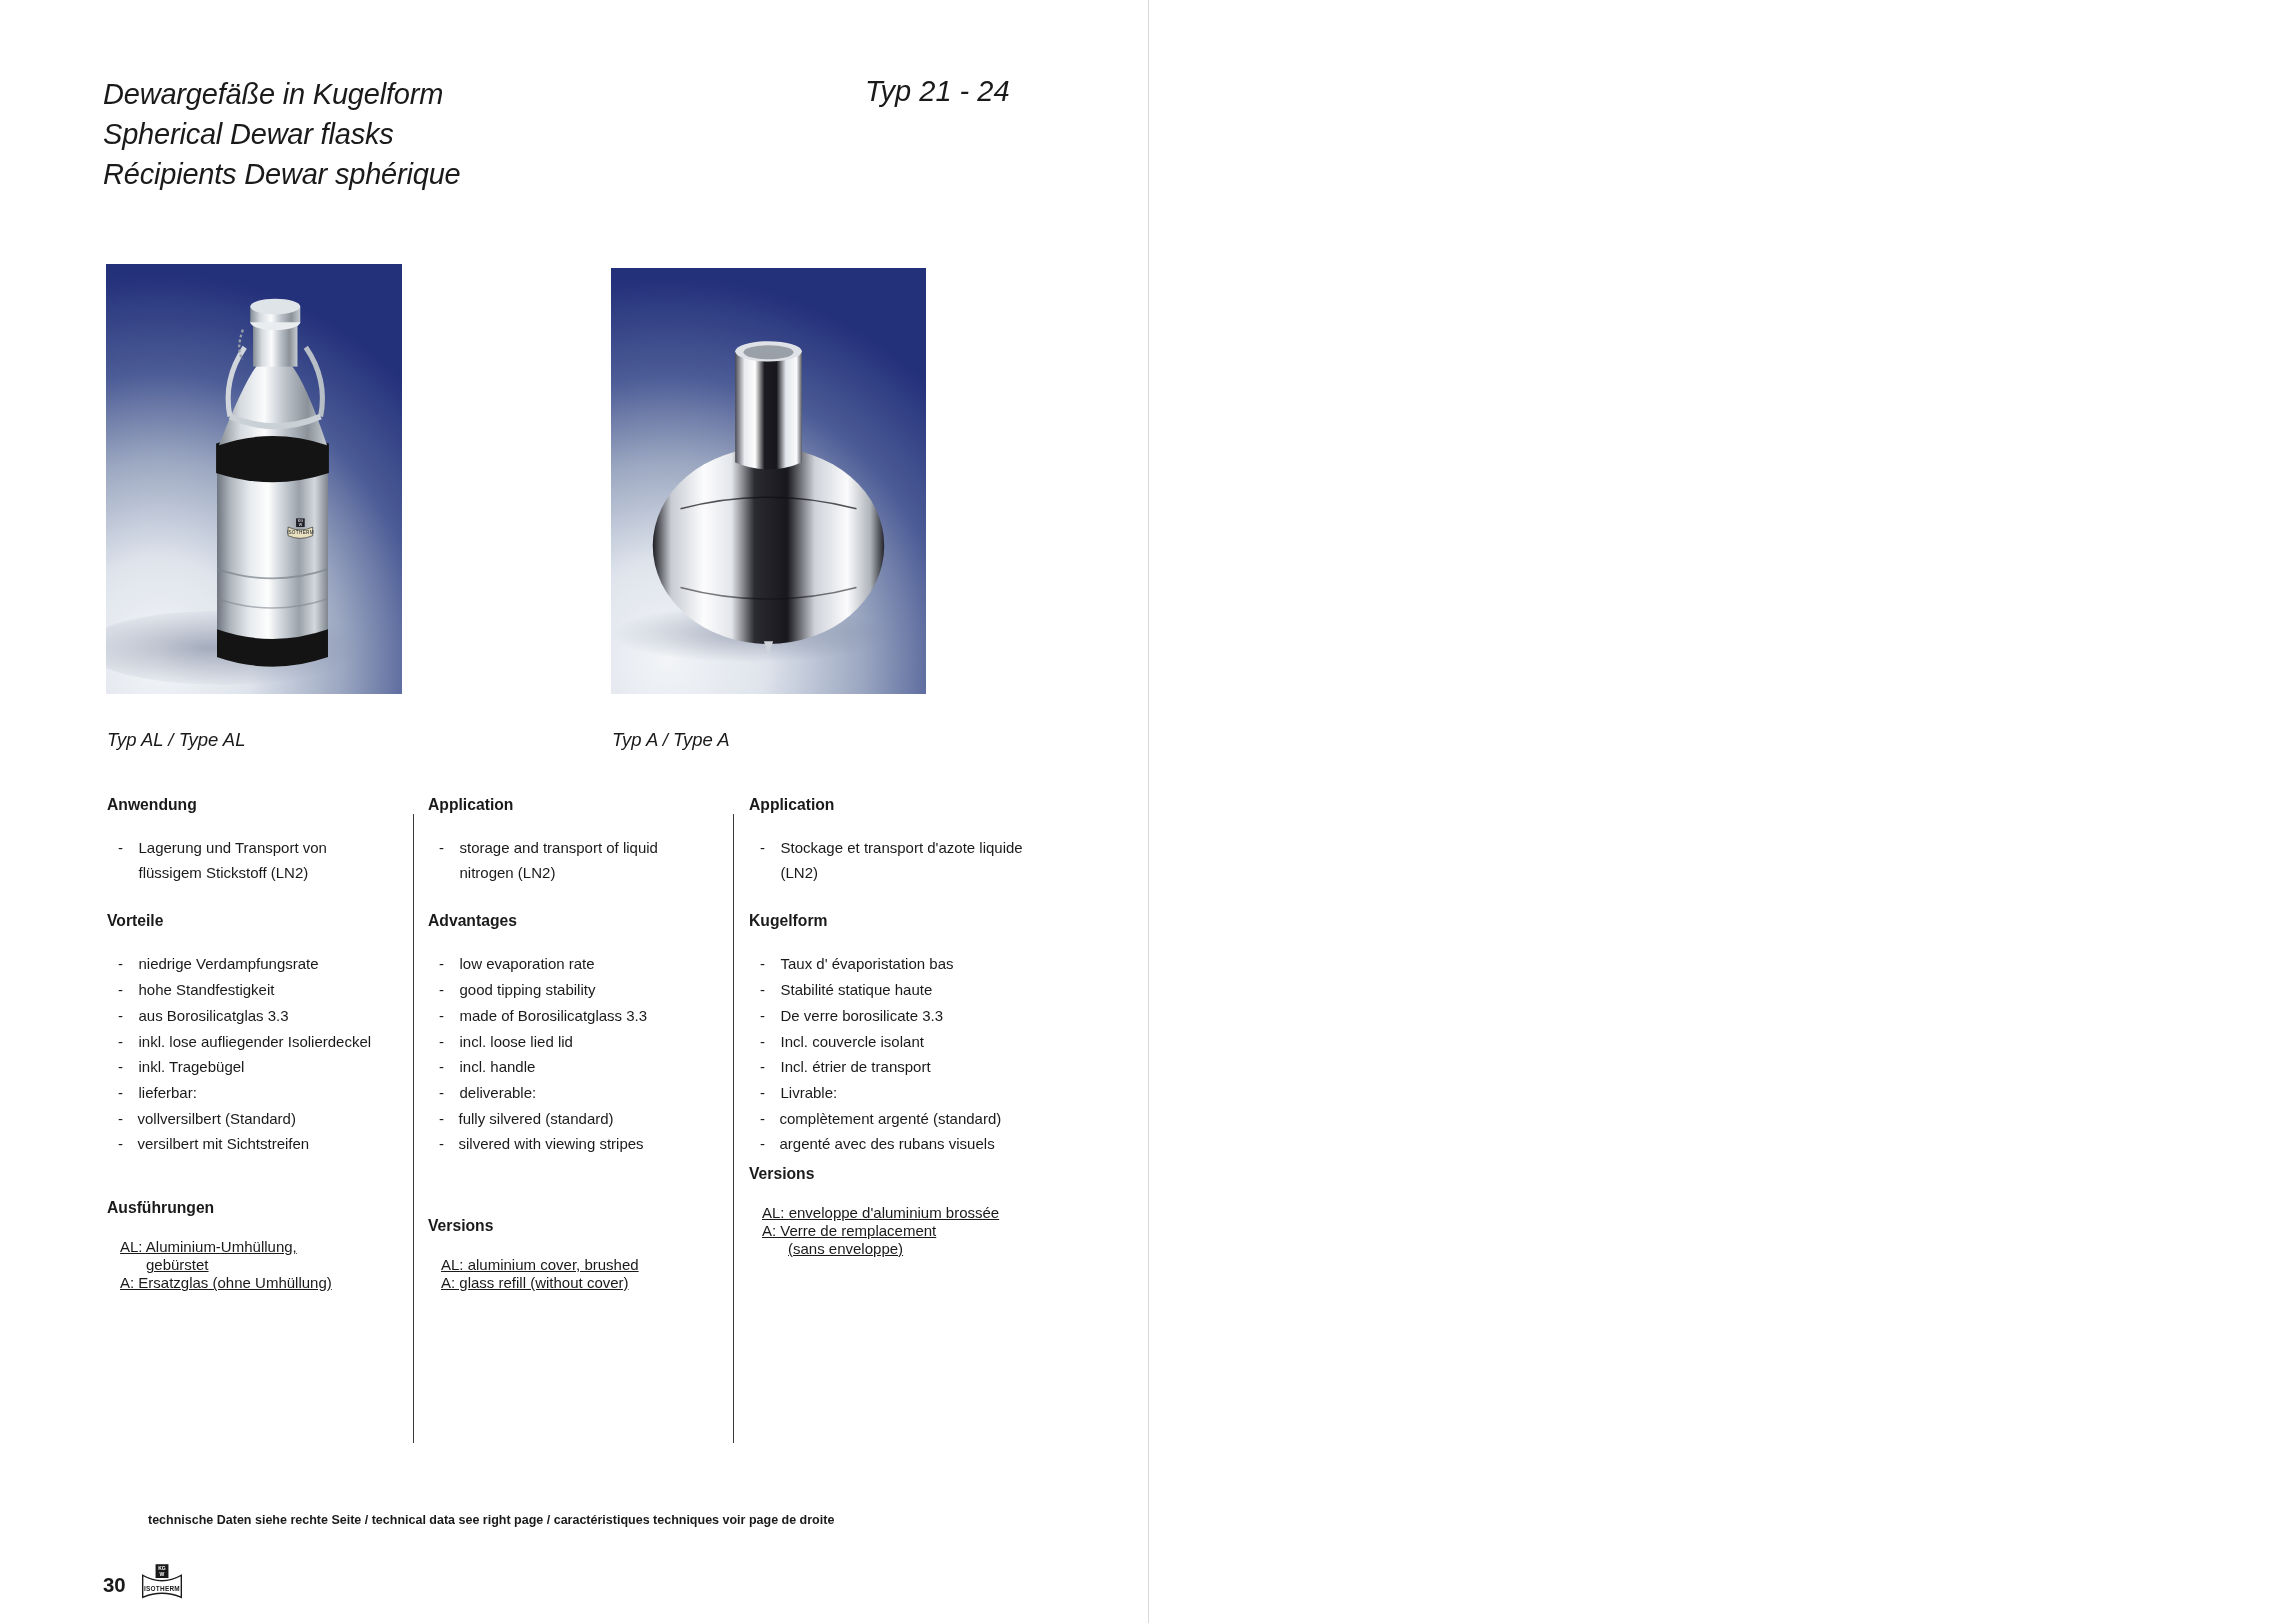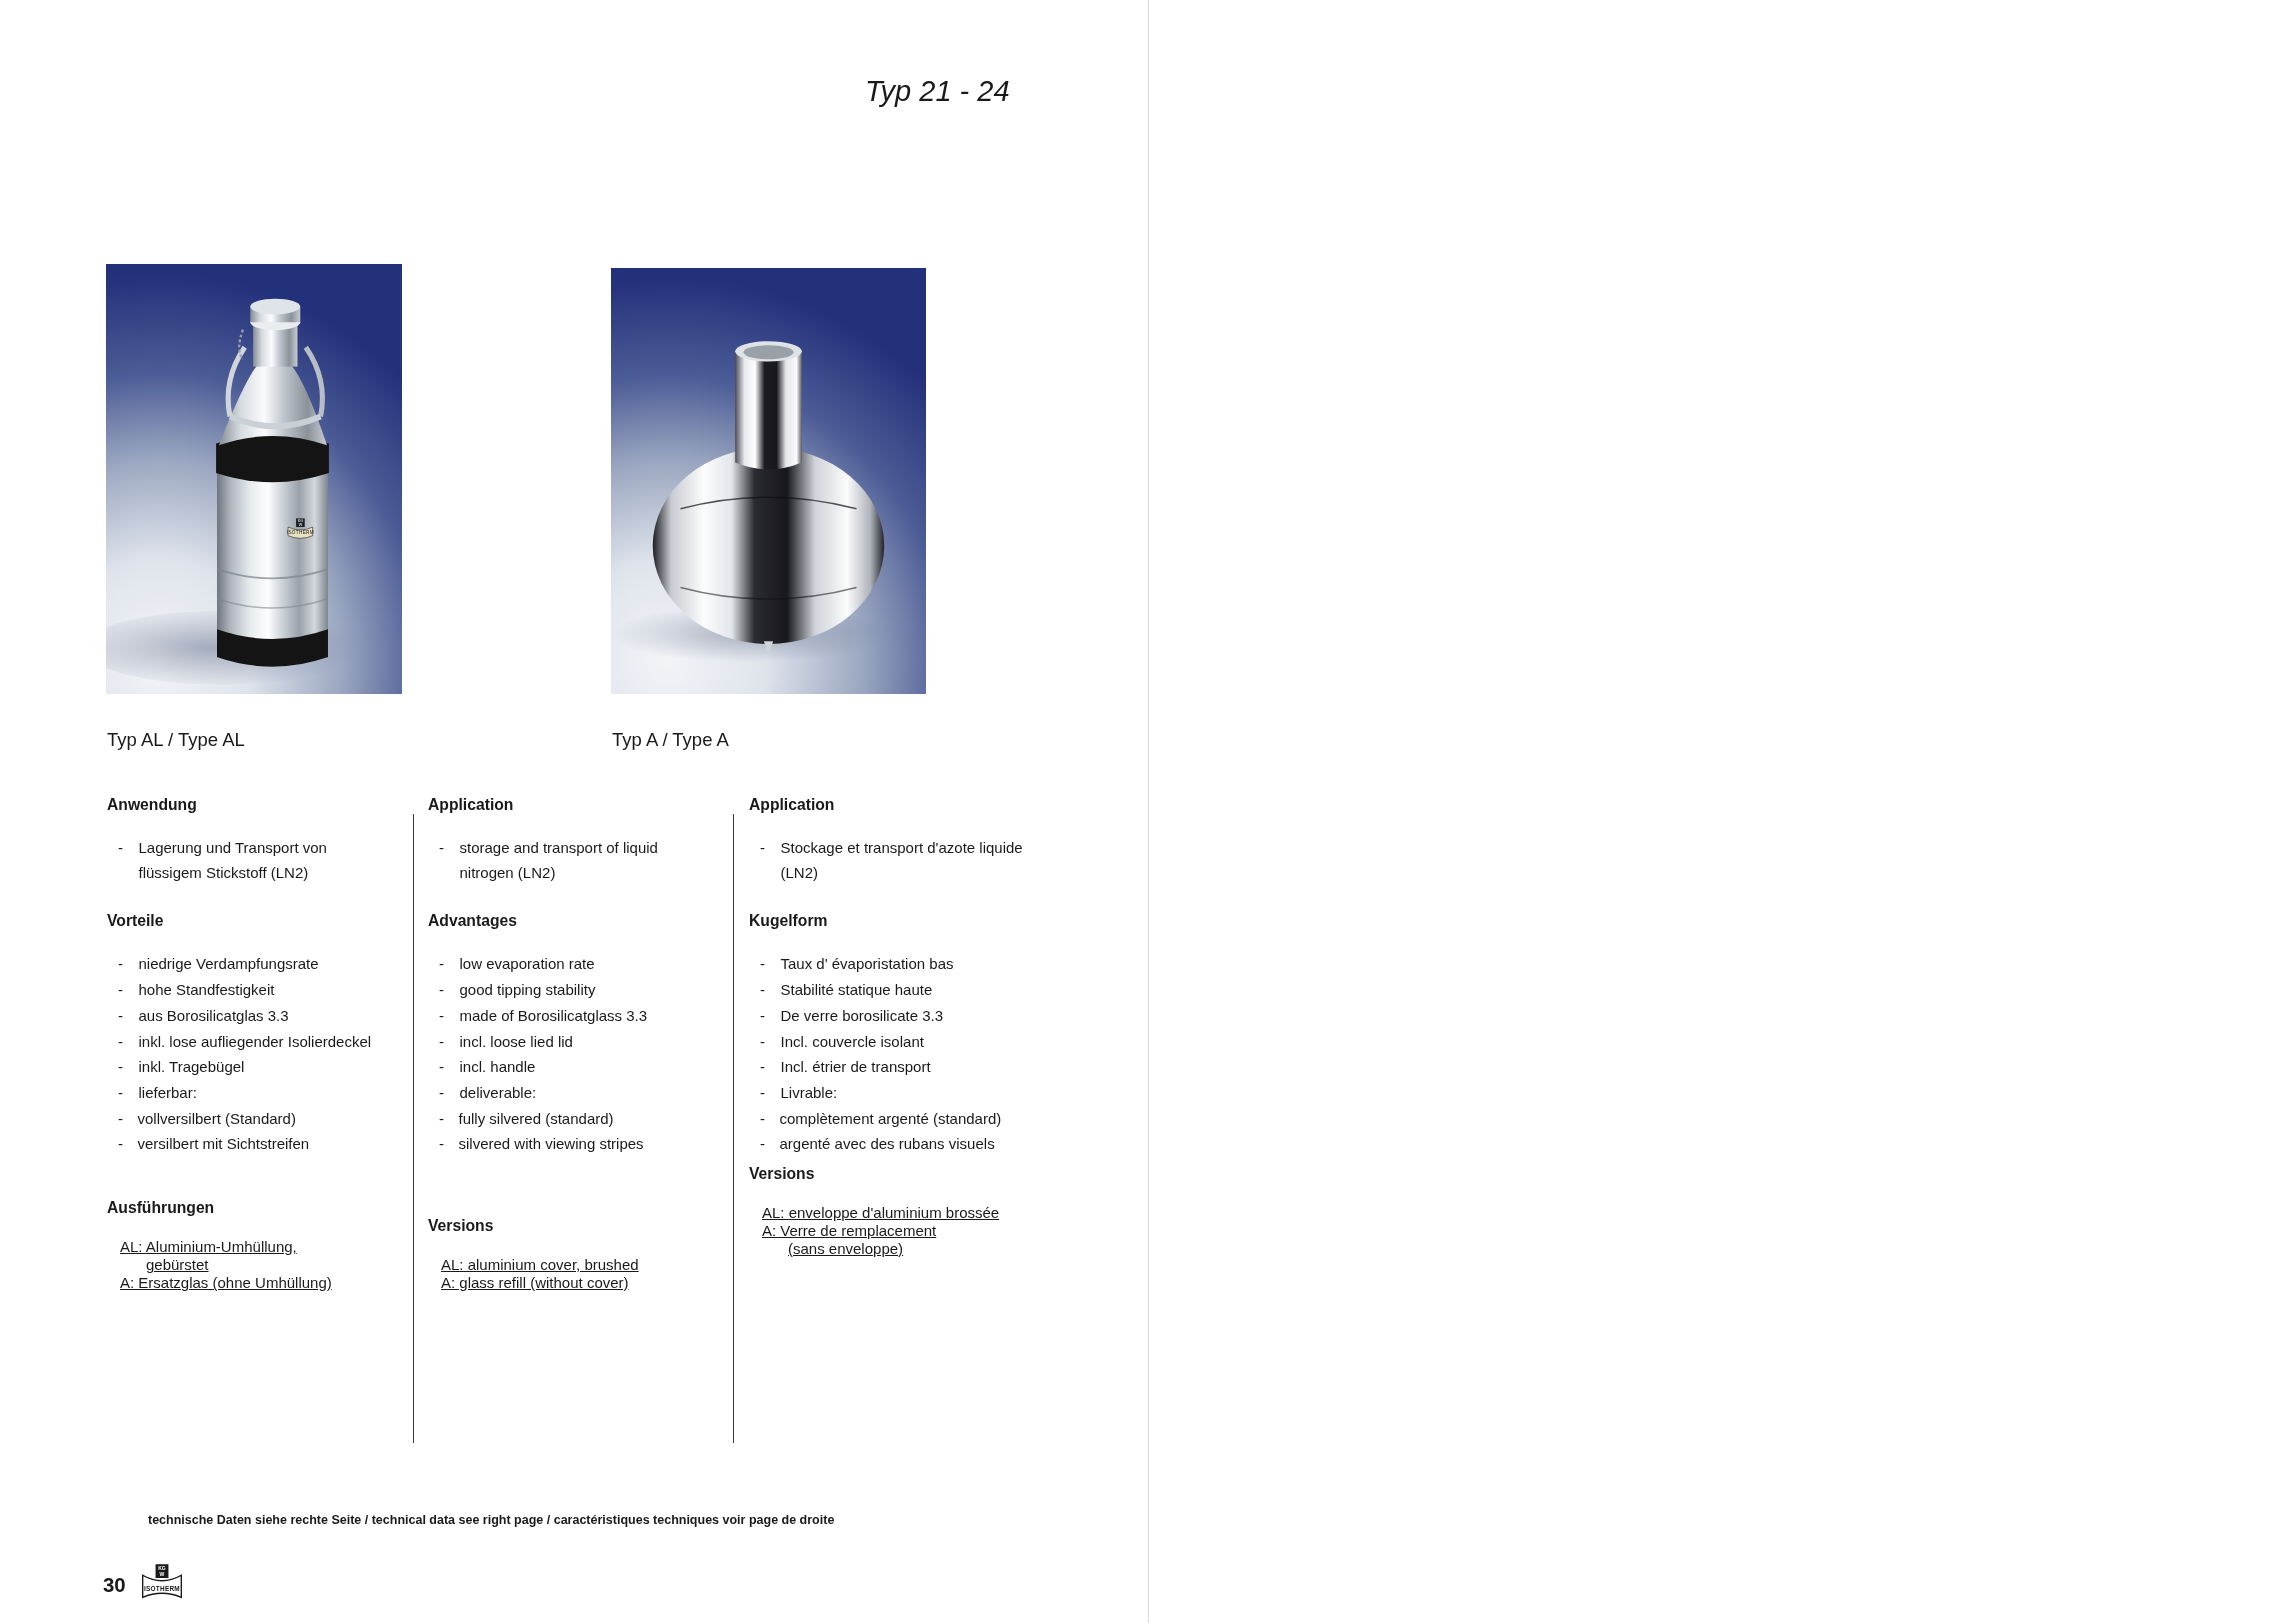--- a/index.html
+++ b/index.html
@@ -44,21 +44,21 @@
   }
   .photo-al { left: 106px; top: 264px; width: 296px; height: 430px; }
   .photo-a  { left: 611px; top: 268px; width: 315px; height: 426px; }
   .photo-bg {
     position: absolute; inset: 0;
     background:
       radial-gradient(120% 90% at 18% 92%, #f2f4f7 0%, #dfe4ec 26%, #9aa6c0 52%, #4c5c96 74%, #23307a 100%),
       linear-gradient(#1e2a72, #3a4790);
   }
   .caption {
-    position: absolute; font-size: 18.5px; white-space: nowrap;
+    position: absolute; font-style: italic; font-size: 18.5px; white-space: nowrap;
   }
   .cap-al { left: 107px; top: 729px; }
   .cap-a  { left: 612px; top: 729px; }
 
   
   .lang-col { position: absolute; top: 796px; width: 287px; }
   .col-de { left: 107px; }
   .col-en { left: 428px; }
   .col-fr { left: 749px; }
   .col-rule {
@@ -96,20 +96,25 @@
 </style>
 </head>
 <body>
 
 <div class="page">
 
   <div class="gutter"></div>
 
   <div class="left-page">
 
+    <div class="title-block">
+      <div class="title-line">Dewargefäße in Kugelform</div>
+      <div class="title-line">Spherical Dewar flasks</div>
+      <div class="title-line">Récipients Dewar sphérique</div>
+    </div>
     <div class="typ-label">Typ  21 - 24</div>
 
     <div class="photo photo-al">
       <div class="photo-bg"></div>
       <svg viewBox="0 0 640 930" width="296" height="430" style="position:absolute;inset:0">
         <defs>
           <linearGradient id="alum" x1="0" y1="0" x2="1" y2="0">
             <stop offset="0%" stop-color="#6e757e"></stop>
               <stop offset="12%" stop-color="#aeb5bd"></stop>
             <stop offset="30%" stop-color="#e8ecef"></stop>

